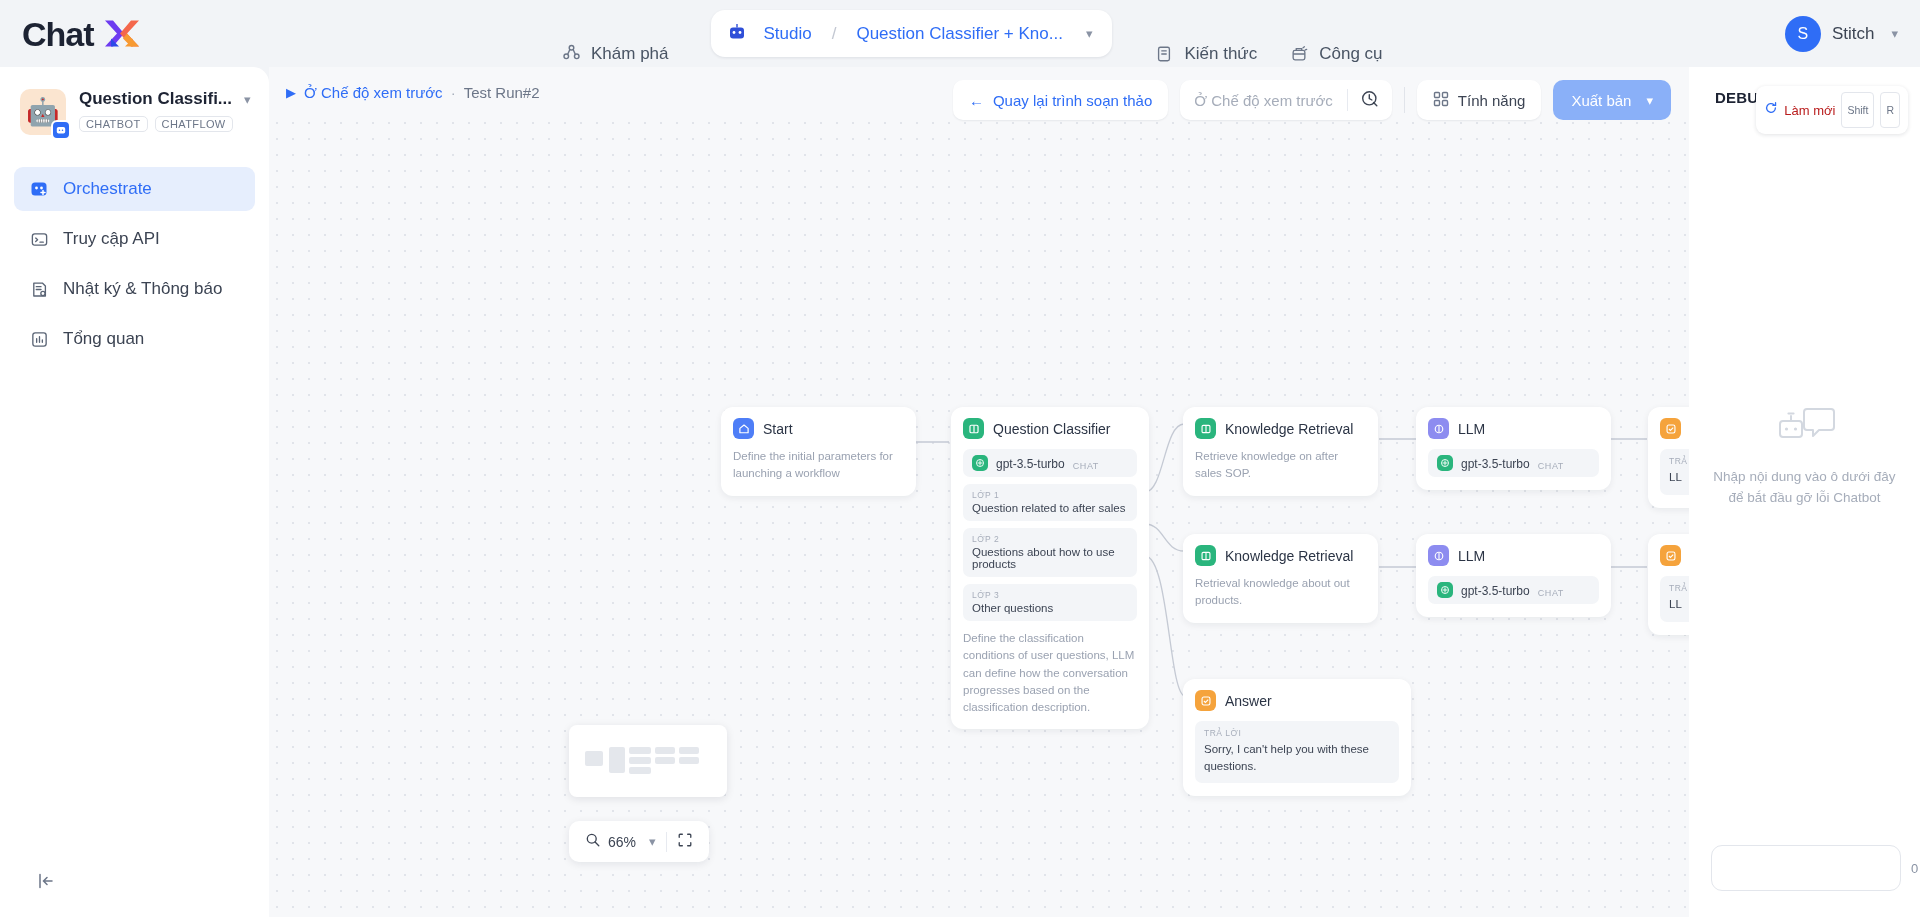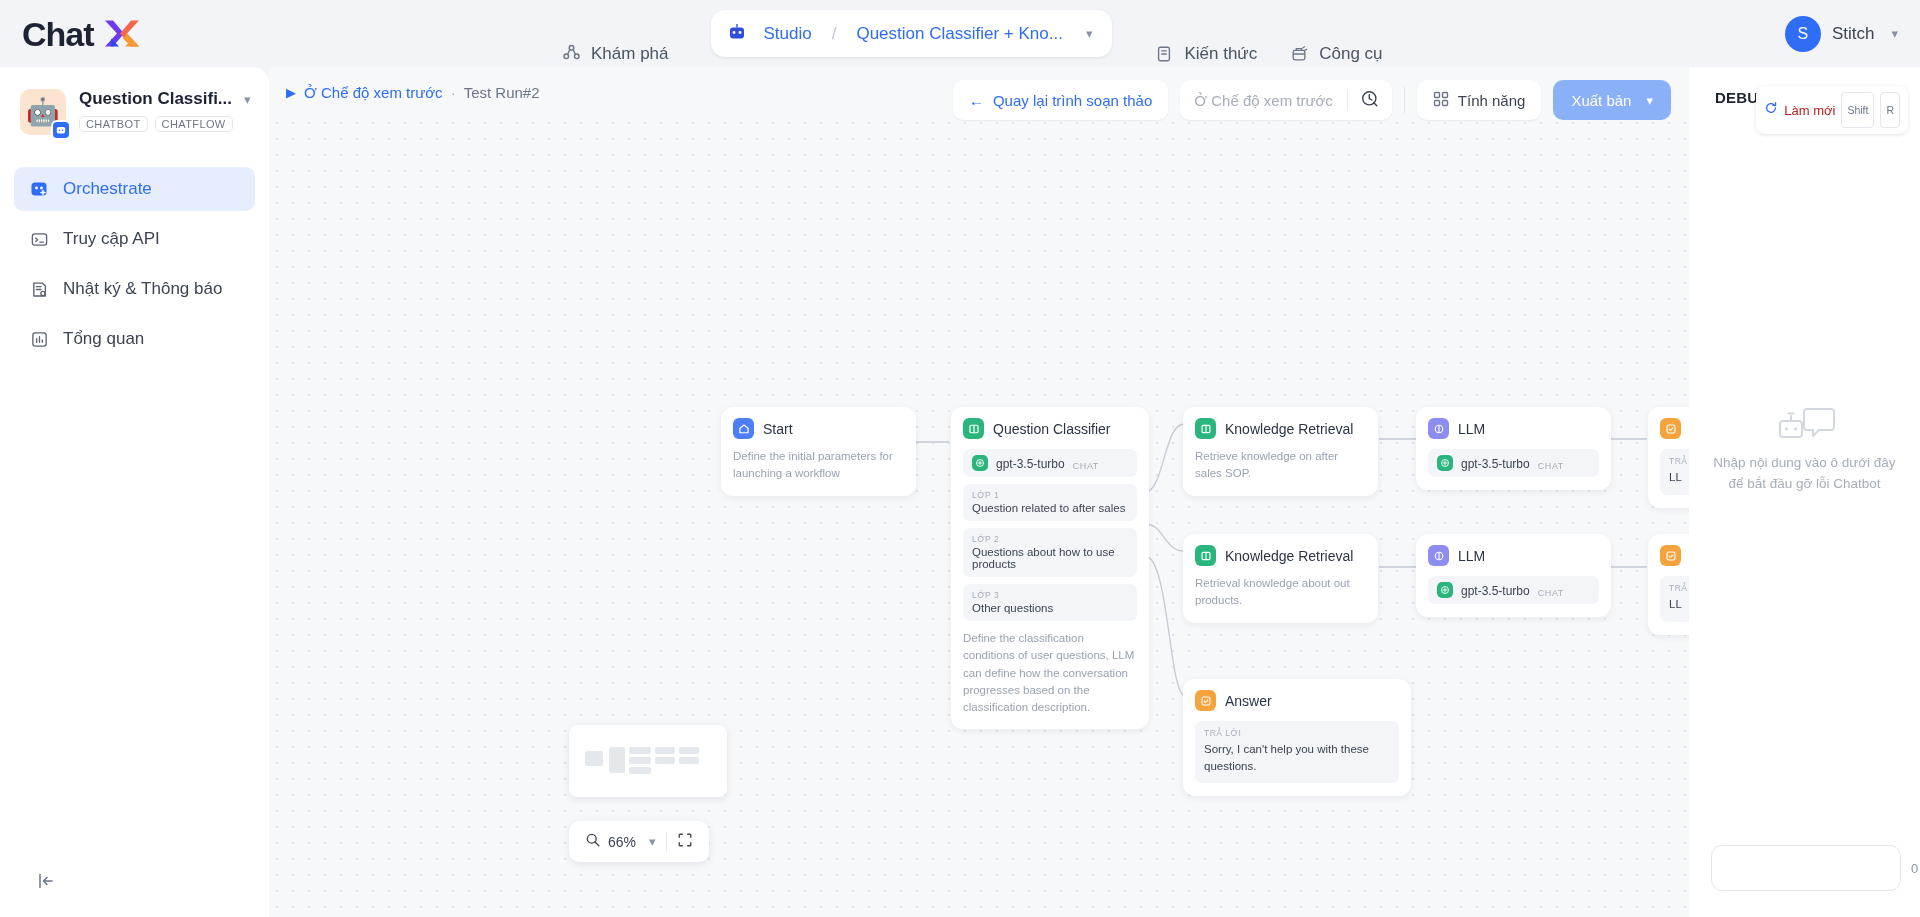--- a/index.html
+++ b/index.html
@@ -235,21 +235,21 @@
     background: #fff; border-radius: 9px; padding: 6px 8px;
     box-shadow: 0 1px 4px rgba(16,24,40,.12); cursor: pointer;
   }
   .refresh .lbl { color: #b91c1c; font-size: 13px; }
   .kbd {
     border: 1px solid #e3e6ec; border-radius: 4px; padding: 11px 5px;
     font-size: 10.5px; color: #6c7688;
   }
   .empty-state {
     position: absolute; left: 0; top: 330px; width: 231px;
-    display: flex; flex-direction: column; align-items: center; gap: 0;
+    display: flex; flex-direction: column; align-items: center; gap: 14px;
   }
   .empty-text {
     font-size: 13.5px; color: #a6adba; text-align: center;
     line-height: 1.55; width: 200px;
   }
   .chat-input {
     position: absolute; left: 22px; bottom: 26px; width: 190px; height: 46px;
     background: #fff; border: 1px solid #e3e6ec; border-radius: 11px;
     display: flex; align-items: center; padding: 0 10px; gap: 8px;
   }

